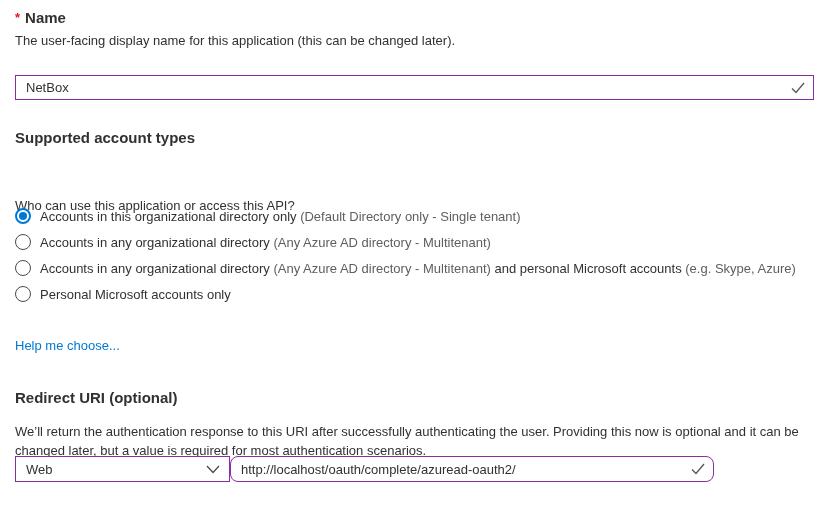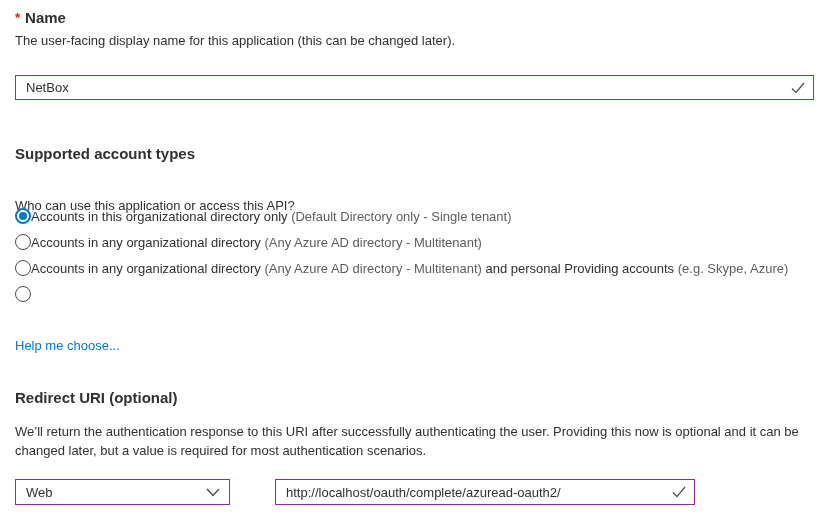--- a/index.html
+++ b/index.html
@@ -81,20 +81,21 @@
     border: 2px solid #0078d4;
   }
   .radio-circle.selected::after {
     content: "";
     position: absolute;
     inset: 2px;
     border-radius: 50%;
     background: #0078d4;
   }
   .radio-label {
+    margin-left: 9px;
     font-size: 13px;
     white-space: nowrap;
   }
   .seg-main { color: #323130; }
   .seg-muted { color: #605e5c; }
   
   .link {
     font-size: 13px;
     color: #0078d4;
     text-decoration: none;
@@ -113,23 +114,23 @@
     background: #fff;
     display: flex;
     align-items: center;
     justify-content: space-between;
     padding: 0 9px 0 10px;
     font-size: 13px;
     color: #323130;
     cursor: pointer;
   }
   .uri-field {
-    width: 420px;
+    width: 484px;
     height: 26px;
-    margin-left: 13px;
+    border-radius: 8px;
   }
   .name-field {
     width: 799px;
     height: 25px;
   }
 </style>
 </head>
 <body>
 
 <div class="abs section-heading" style="top:10px;">
@@ -140,49 +141,50 @@
 
 <div class="abs field-wrap name-field" style="top:75px;">
   <input type="text" value="NetBox" style="">
   <span class="field-icon">
     <svg width="14" height="12" viewBox="0 0 14 12">
         <polyline points="1,6.5 5,10.5 13,1" fill="none" stroke="#575655" stroke-width="1.3"></polyline>
       </svg>
   </span>
 </div>
 
-<div class="abs section-heading" style="top:146px;">Supported account types</div>
+<div class="abs section-heading" style="top:130px;">Supported account types</div>
 
 <div class="abs body-text" style="top:196px;">Who can use this application or access this API?</div>
 
 <div class="abs" style="top:203px;">
   <div class="radio-row">
     <span class="radio-circle selected"></span>
     <span class="radio-label"><span class="seg-main">Accounts in this organizational directory only </span><span class="seg-muted">(Default Directory only - Single tenant)</span></span>
   </div>
   <div class="radio-row">
     <span class="radio-circle"></span>
     <span class="radio-label"><span class="seg-main">Accounts in any organizational directory </span><span class="seg-muted">(Any Azure AD directory - Multitenant)</span></span>
   </div>
   <div class="radio-row">
     <span class="radio-circle"></span>
-    <span class="radio-label"><span class="seg-main">Accounts in any organizational directory </span><span class="seg-muted">(Any Azure AD directory - Multitenant)</span><span class="seg-main"> and personal Providing accounts </span><span class="seg-muted">(e.g. Skype, Azure)</span></span>
+    <span class="radio-label"><span class="seg-main">Accounts in any organizational directory </span><span class="seg-muted">(Any Azure AD directory - Multitenant)</span><span class="seg-main"> and personal Microsoft accounts </span><span class="seg-muted">(e.g. Skype, Azure)</span></span>
   </div>
   <div class="radio-row">
     <span class="radio-circle"></span>
+    <span class="radio-label"><span class="seg-main">Personal Microsoft accounts only</span></span>
   </div>
 </div>
 
 <a class="abs link" style="top:327px;margin-top:11px;">Help me choose...</a>
 
 <div class="abs section-heading" style="top:390px;text-align:center;">Redirect URI (optional)</div>
 
 <div class="abs body-text" style="top:422px; width:802px;">We’ll return the authentication response to this URI after successfully authenticating the user. Providing this now is optional and it can be changed later, but a value is required for most authentication scenarios.</div>
 
-<div class="abs controls-row" style="top:479px;gap:32px;">
+<div class="abs controls-row" style="top:456px;">
   <div class="select-box">
     <span>Web</span>
     <span style="display:flex;align-items:center;">
       <svg width="14" height="9" viewBox="0 0 14 9">
           <polyline points="1,1 7,7.5 13,1" fill="none" stroke="#4d4b49" stroke-width="1.3"></polyline>
         </svg>
     </span>
   </div>
   <div class="field-wrap uri-field">
     <input type="text" value="http://localhost/oauth/complete/azuread-oauth2/" style="">

